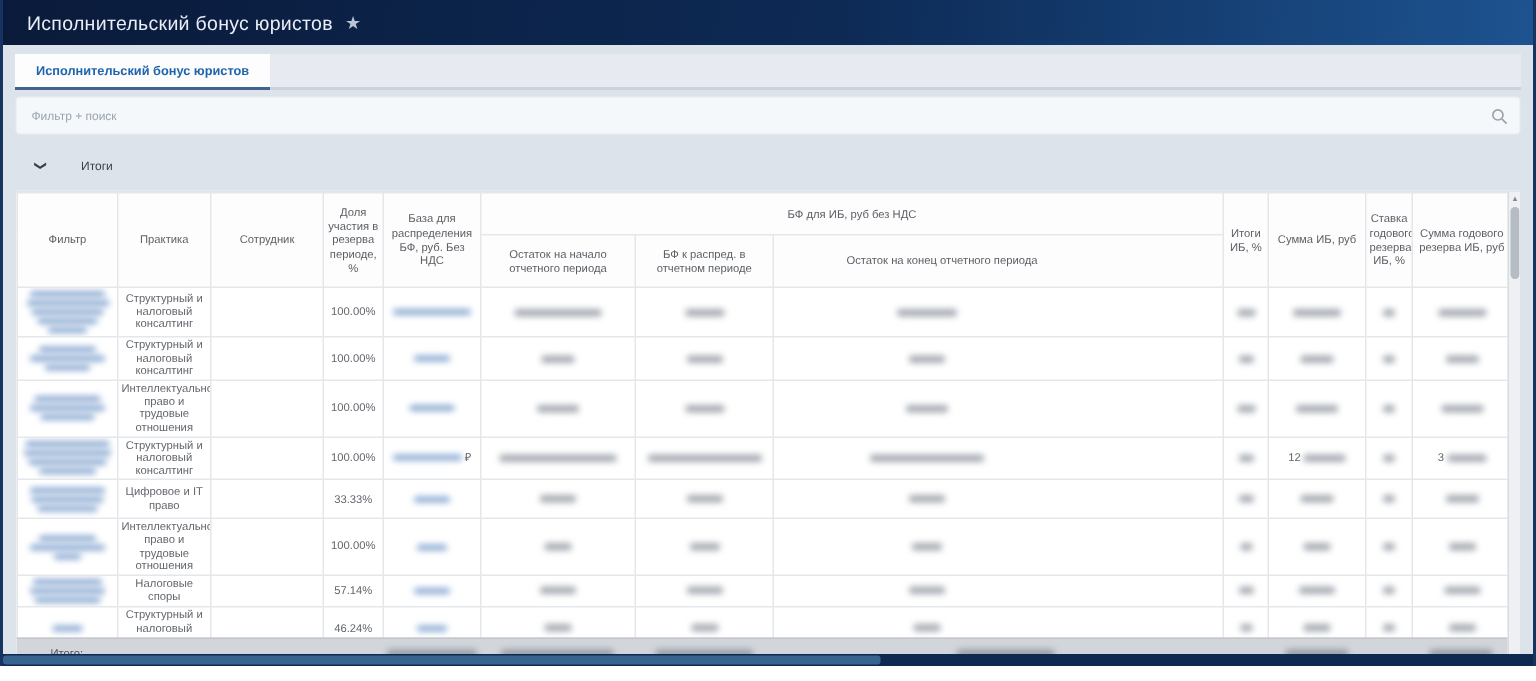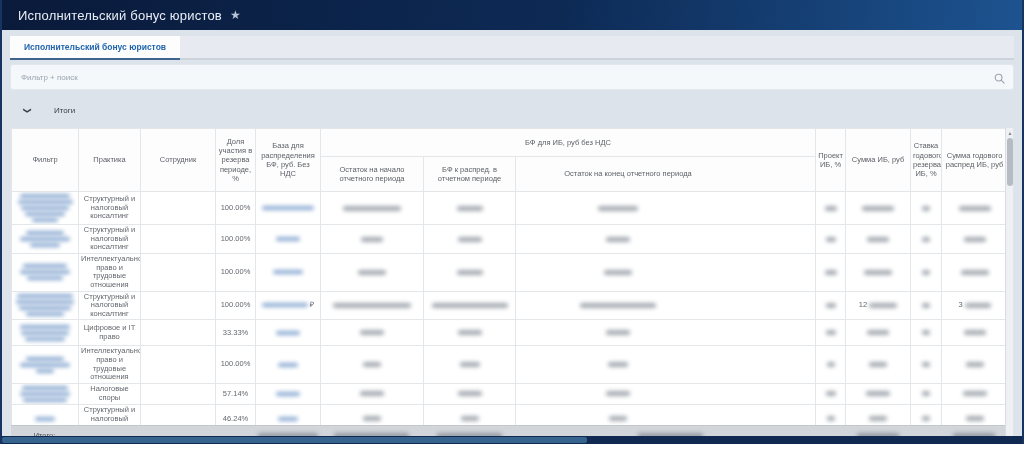--- a/index.html
+++ b/index.html
@@ -124,24 +124,24 @@
           <col style="width:66px">
       </colgroup>
       <thead>
         <tr class="tier1">
           <th rowspan="2">Фильтр</th>
           <th rowspan="2">Практика</th>
           <th rowspan="2">Сотрудник</th>
           <th rowspan="2">Доля участия в резерва периоде, %</th>
           <th rowspan="2">База для распределения БФ, руб. Без НДС</th>
           <th colspan="3">БФ для ИБ, руб без НДС</th>
-          <th rowspan="2">Проект ИБ, %</th>
+          <th rowspan="2">Итоги ИБ, %</th>
           <th rowspan="2">Сумма ИБ, руб</th>
           <th rowspan="2">Ставка годового резерва ИБ, %</th>
-          <th rowspan="2">Сумма годового распред ИБ, руб</th>
+          <th rowspan="2">Сумма годового резерва ИБ, руб</th>
         </tr>
         <tr class="tier2">
           <th>Остаток на начало отчетного периода</th>
           <th>БФ к распред. в отчетном периоде</th>
           <th>
             <div class="endzone-hdr">Остаток на конец отчетного периода</div>
           </th>
         </tr>
       </thead>
       <tbody id="rows">

